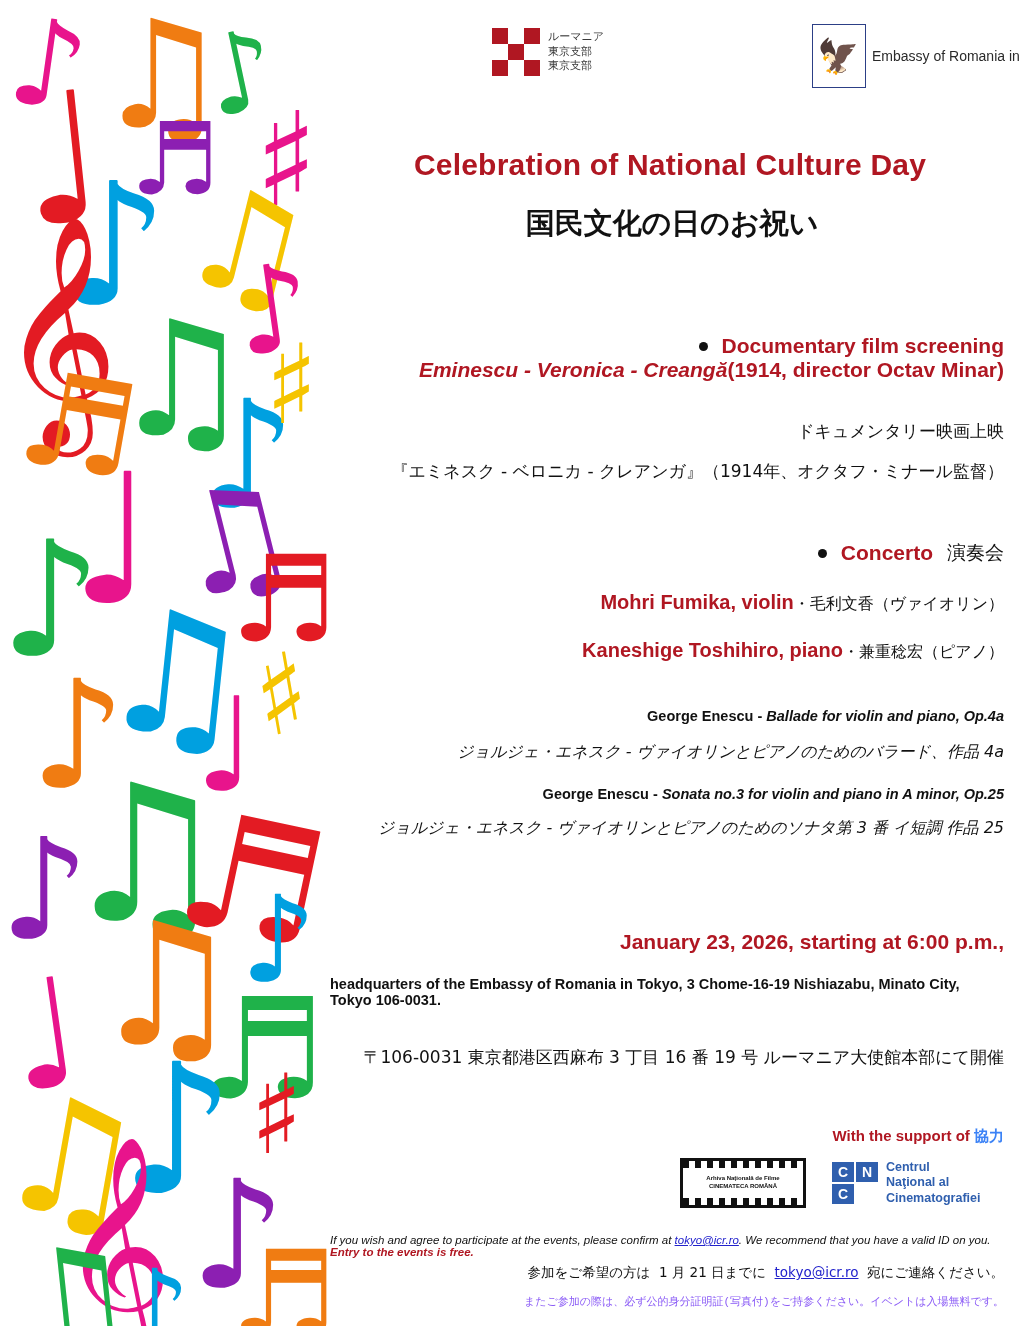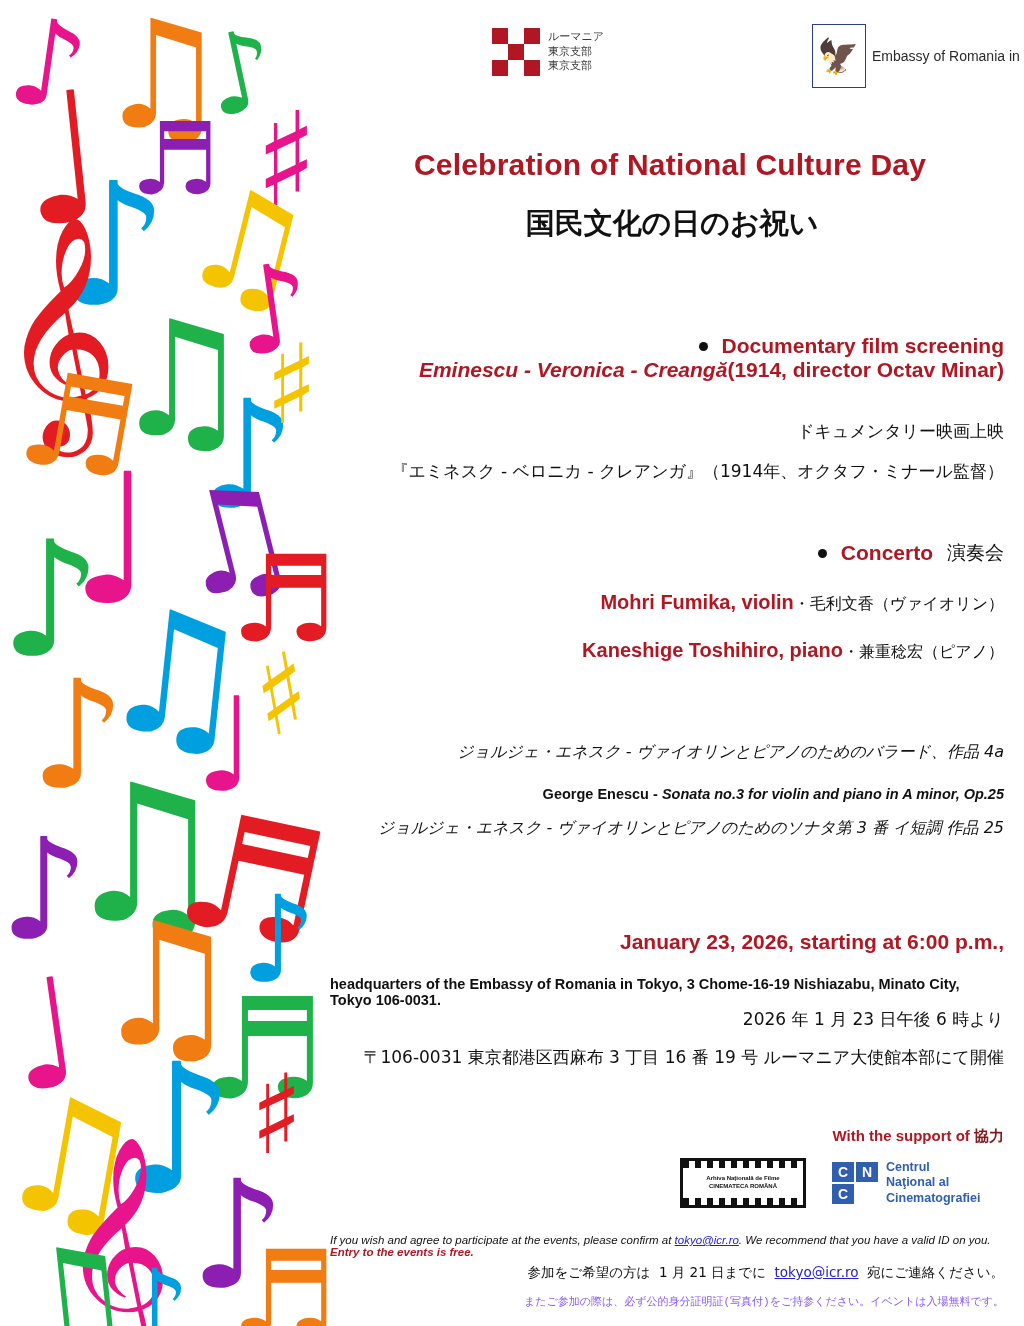--- a/index.html
+++ b/index.html
@@ -246,21 +246,21 @@
 
   .support-line {
     position: absolute;
     right: 20px;
     top: 1127px;
     font-size: 15px;
     font-weight: bold;
     color: #b01722;
   }
   .support-line .jp {
-    color: #7f1d1d;
+    color: #3b82f6;
     font-family: Liberation Serif, serif;
   }
 
   .support-logos {
     position: absolute;
     left: 350px;
     top: 1158px;
     display: flex;
     align-items: center;
     gap: 26px;
@@ -445,30 +445,32 @@
   </div>
 
   <div class="performer" style="top:591px;">
     <span>Mohri Fumika, violin</span><span class="jp">・毛利文香（ヴァイオリン）</span>
   </div>
 
   <div class="performer" style="top:639px;">
     <span>Kaneshige Toshihiro, piano</span><span class="jp">・兼重稔宏（ピアノ）</span>
   </div>
 
+  <div class="prog-en" style="top:708px;">
+    <span>George Enescu - </span><i>Ballade for violin and piano, Op.4a</i>
+  </div>
   <div class="prog-jp" style="top:742px;">ジョルジェ・エネスク - ヴァイオリンとピアノのためのバラード、作品 4a</div>
 
   <div class="prog-en" style="top:786px;">
     <span>George Enescu - </span><i>Sonata no.3 for violin and piano in A minor, Op.25</i>
   </div>
   <div class="prog-jp" style="top:818px;">ジョルジェ・エネスク - ヴァイオリンとピアノのためのソナタ第 3 番 イ短調 作品 25</div>
 
   <div class="date-en">January 23, 2026, starting at 6:00 p.m.,</div>
   <div class="venue-en">headquarters of the Embassy of Romania in Tokyo, 3 Chome-16-19 Nishiazabu, Minato City, Tokyo 106-0031.</div>
-  <div class="date-jp">2026 年 1 月 23 日午後 6 時より</div>
   <div class="venue-jp">〒106-0031 東京都港区西麻布 3 丁目 16 番 19 号 ルーマニア大使館本部にて開催</div>
 
   <div class="support-line">
     <span>With the support of</span>
     <span class="jp">協力</span>
   </div>
 
   <div class="support-logos">
     <div class="film-archive">
       <span>Arhiva Naţională de Filme</span>

